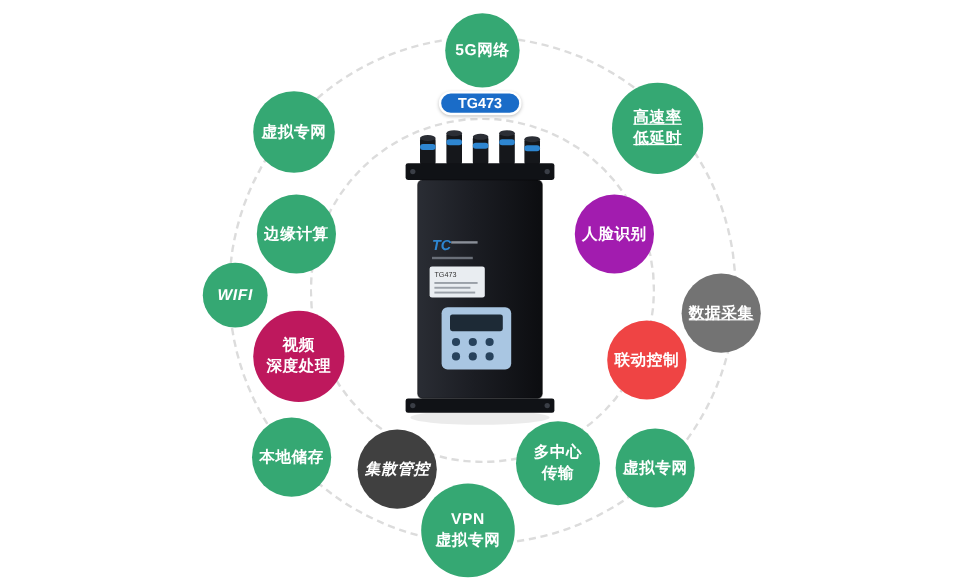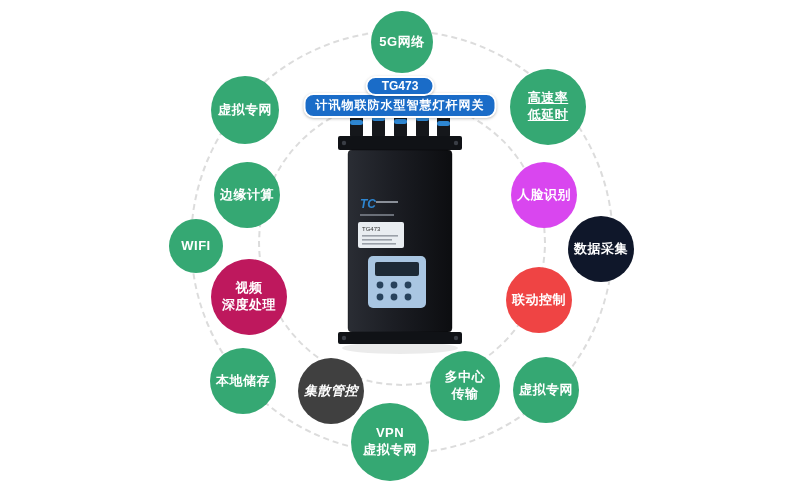--- a/index.html
+++ b/index.html
@@ -152,32 +152,31 @@
       <circle cx="78" cy="191" r="3.4" fill="#27425c"></circle>
 
       <rect x="8" y="226" width="124" height="12" rx="2" fill="#101216"></rect>
       <circle cx="14" cy="232" r="2.2" fill="#3a3e46"></circle>
       <circle cx="126" cy="232" r="2.2" fill="#3a3e46"></circle>
     </svg>
   </div>
 
   <div class="title-badge">
     <div class="pill pill-model">TG473</div>
-    <div class="pill pill-name">计讯物联防水型智慧灯杆网关</div>
   </div>
 
   <div id="badges">
       <div class="badge" style="left: 402px; top: 32px; width: 62px; height: 62px; background: rgb(53, 168, 115);">5G网络</div>
       <div class="badge" style="left: 245px; top: 100px; width: 68px; height: 68px; background: rgb(53, 168, 115);">虚拟专网</div>
       <div class="badge" style="left: 548px; top: 97px; width: 76px; height: 76px; background: rgb(53, 168, 115); text-decoration: underline;">高速率
 低延时</div>
       <div class="badge" style="left: 247px; top: 185px; width: 66px; height: 66px; background: rgb(53, 168, 115); font-family: Liberation Serif, serif;">边缘计算</div>
-      <div class="badge" style="left: 544px; top: 185px; width: 66px; height: 66px; background: #d946ef;">人脸识别</div>
-      <div class="badge" style="left: 196px; top: 236px; width: 54px; height: 54px; background: rgb(53, 168, 115);">WIFI</div>
-      <div class="badge" style="left: 601px; top: 239px; width: 66px; height: 66px; background: #0f172a;">数据采集</div>
+      <div class="badge" style="left: 512px; top: 185px; width: 66px; height: 66px; background: #a21caf;">人脸识别</div>
+      <div class="badge" style="left: 196px; top: 236px; width: 54px; height: 54px; background: rgb(53, 168, 115); font-style: italic;">WIFI</div>
+      <div class="badge" style="left: 601px; top: 251px; width: 66px; height: 66px; background: #737373; text-decoration: underline;">数据采集</div>
       <div class="badge" style="left: 249px; top: 287px; width: 76px; height: 76px; background: #be185d;">视频
 深度处理</div>
       <div class="badge" style="left: 539px; top: 290px; width: 66px; height: 66px; background: #ef4444;">联动控制</div>
       <div class="badge" style="left: 243px; top: 371px; width: 66px; height: 66px; background: rgb(53, 168, 115);">本地储存</div>
       <div class="badge" style="left: 331px; top: 381px; width: 66px; height: 66px; background: #404040; font-style: italic;">集散管控</div>
       <div class="badge" style="left: 465px; top: 376px; width: 70px; height: 70px; background: rgb(53, 168, 115);">多中心
 传输</div>
       <div class="badge" style="left: 546px; top: 380px; width: 66px; height: 66px; background: rgb(53, 168, 115);">虚拟专网</div>
       <div class="badge" style="left: 390px; top: 432px; width: 78px; height: 78px; background: rgb(53, 168, 115);">VPN
 虚拟专网</div>

